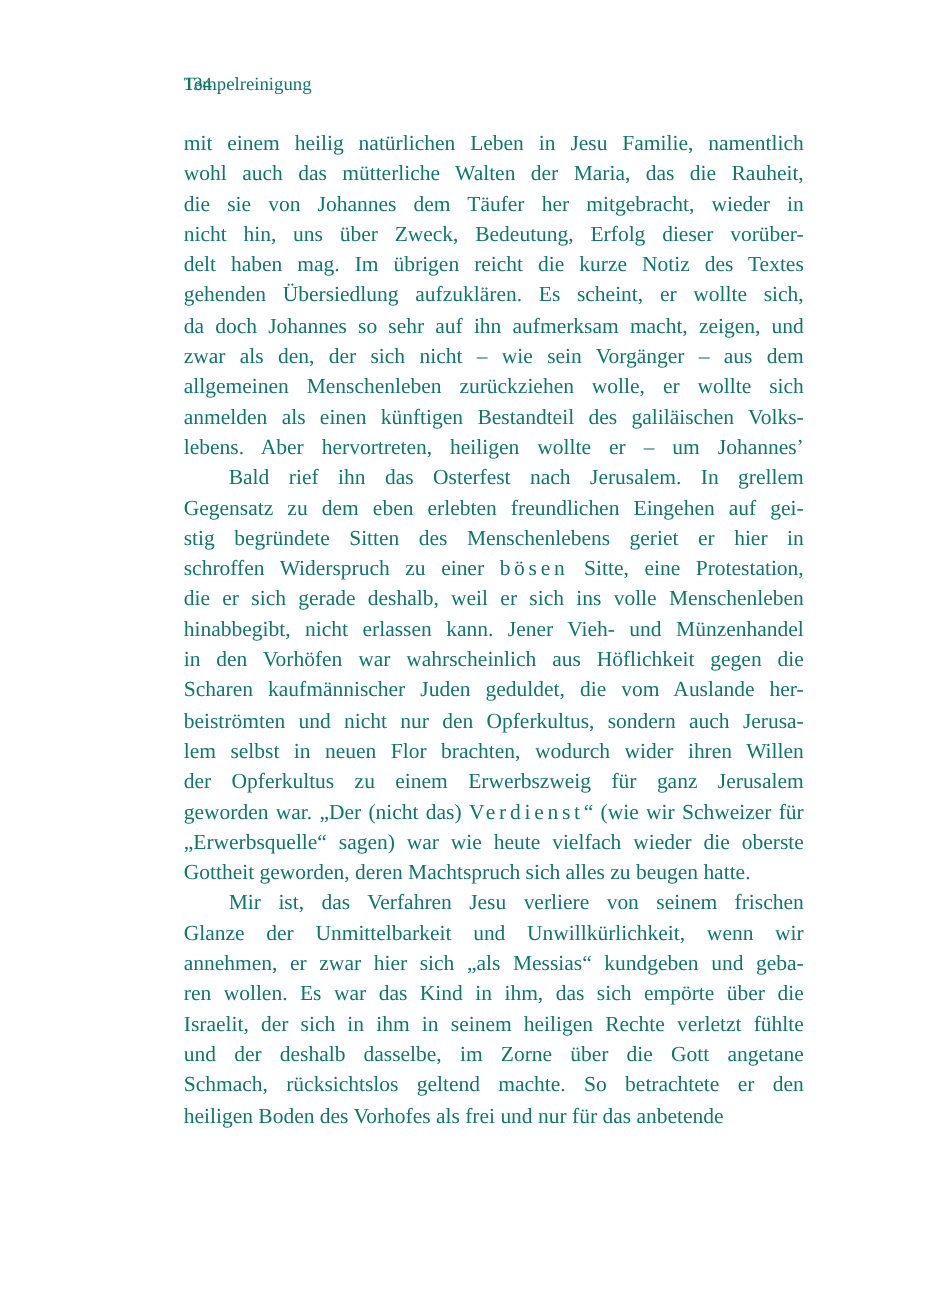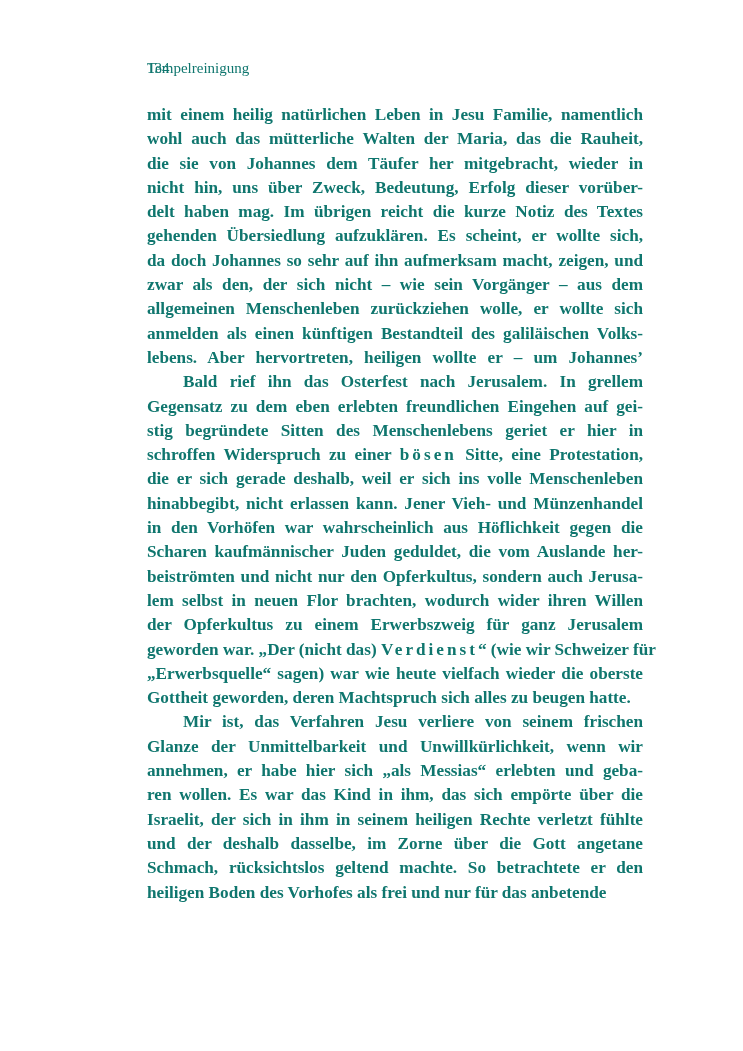--- a/index.html
+++ b/index.html
@@ -2,21 +2,21 @@
 <html><head>
 <meta charset="utf-8">
 <style>
   html, body { margin:0; padding:0; background:#ffffff; }
   body { width:743px; height:1051px; position:relative; overflow:hidden; }
   .page { position:absolute; left:147px; top:60px; width:496px; font-family:"Liberation Serif", "DejaVu Serif", serif; color:#0f766e; }
   .header { position:relative; height:22px; font-size:15px; }
   .pnum { position:absolute; left:0; top:0; }
   .rtitle { position:absolute; left:0; right:0; top:0; text-align:left; }
   .body { margin-top:21px; font-size:17.2px; line-height:24.3px; }
-  .line { display:block; white-space:nowrap; text-align:justify; text-align-last:justify; height:24.3px;font-weight:bold; }
+  .line { display:block; white-space:nowrap; text-align:justify; text-align-last:justify; height:24.3px; }
   .line.last { text-align-last:left; }
   .indent { padding-left:36px; }
   .sp { letter-spacing:3px; }
 </style>
 </head>
 <body>
 
 <div class="page">
   <div class="header">
     <span class="pnum">134</span>
@@ -48,21 +48,21 @@
         <span class="line">beiströmten und nicht nur den Opferkultus, sondern auch Jerusa-</span>
         <span class="line">lem selbst in neuen Flor brachten, wodurch wider ihren Willen</span>
         <span class="line">der Opferkultus zu einem Erwerbszweig für ganz Jerusalem</span>
         <span class="line">geworden war. „Der (nicht das) <span class="sp">Verdienst</span>“ (wie wir Schweizer für</span>
         <span class="line">„Erwerbsquelle“ sagen) war wie heute vielfach wieder die oberste</span>
         <span class="line last">Gottheit geworden, deren Machtspruch sich alles zu beugen hatte.</span>
       </div>
       <div>
         <span class="line indent">Mir ist, das Verfahren Jesu verliere von seinem frischen</span>
         <span class="line">Glanze der Unmittelbarkeit und Unwillkürlichkeit, wenn wir</span>
-        <span class="line">annehmen, er habe hier sich „als Messias“ erlebten und geba-</span>
+        <span class="line">annehmen, er zwar hier sich „als Messias“ kundgeben und geba-</span>
         <span class="line">ren wollen. Es war das Kind in ihm, das sich empörte über die</span>
         <span class="line">Israelit, der sich in ihm in seinem heiligen Rechte verletzt fühlte</span>
         <span class="line">und der deshalb dasselbe, im Zorne über die Gott angetane</span>
         <span class="line">Schmach, rücksichtslos geltend machte. So betrachtete er den</span>
         <span class="line last">heiligen Boden des Vorhofes als frei und nur für das anbetende</span>
       </div>
     </div>
 </div>
 
 </body></html>

